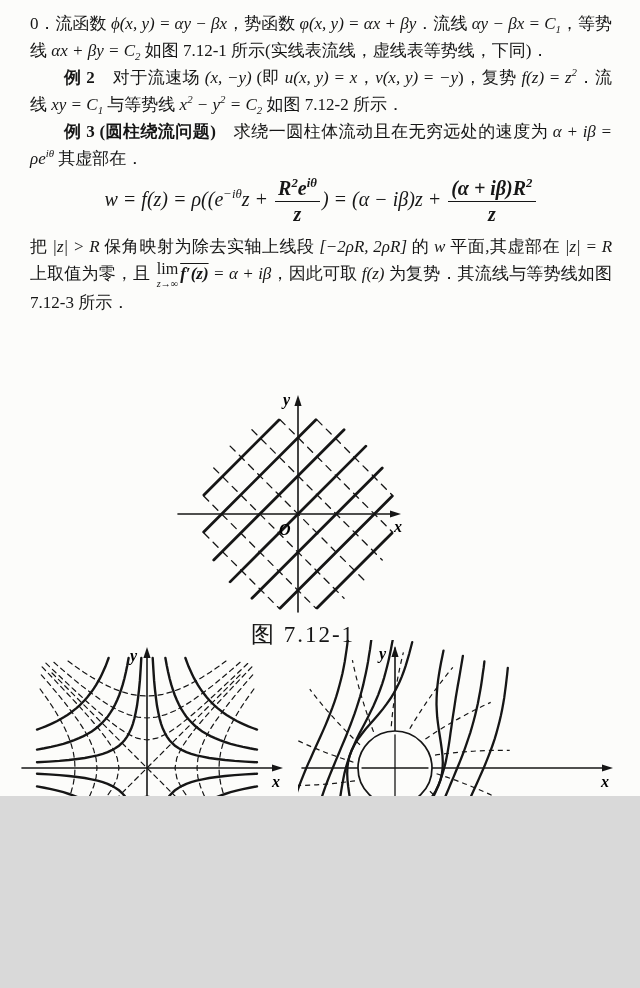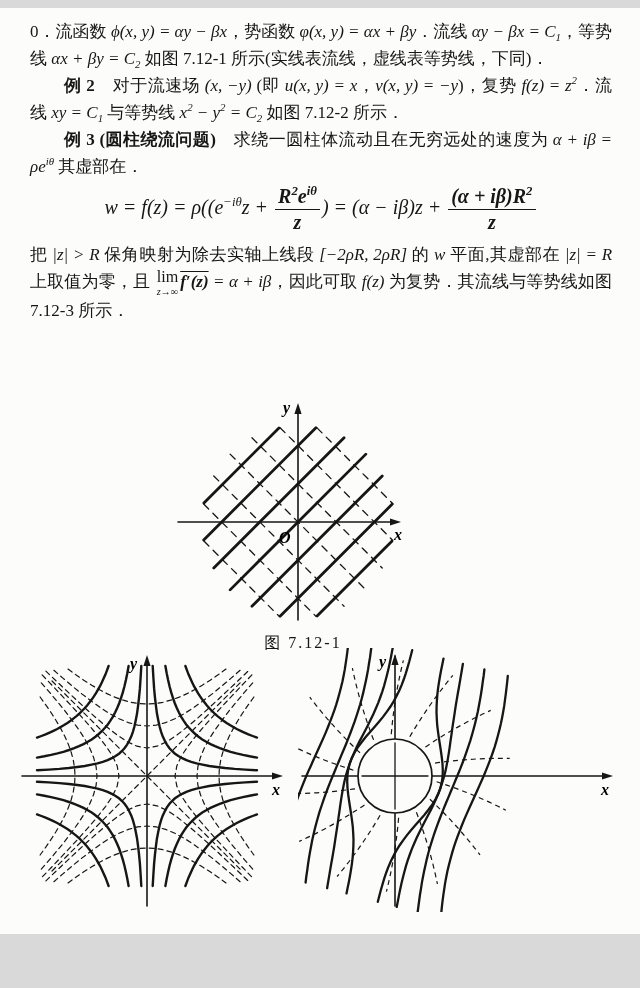--- a/index.html
+++ b/index.html
@@ -1,17 +1,17 @@
 <!DOCTYPE html>
 <html><head>
 <meta charset="utf-8">
 <style>
   html,body{margin:0;padding:0;background:#d9d9d9;}
   .page{
-    position:relative;width:640px;height:926px;margin:8px auto;
+    position:relative;width:640px;height:796px;margin:0 auto;
     background:#fcfcfa;color:#161616;overflow:hidden;
     font-family:"Liberation Serif","DejaVu Serif",serif;
   }
   .text-block{
     position:absolute;left:30px;top:10px;width:582px;
     font-size:17px;line-height:27px;text-align:justify;
   }
   .para{margin:0;}
   .indent{text-indent:2em;}
   .hd{font-weight:bold;}
@@ -24,21 +24,21 @@
   .frac .den{display:block;border-top:1.5px solid #161616;padding:1px 3px 0;}
   .lim{display:inline-block;vertical-align:middle;line-height:1;margin:0 2px;}
   .lim .limtop{display:block;font-size:0.95em;}
   .lim .limbot{display:block;font-size:0.6em;margin-top:1px;font-style:italic;}
   .formula{
     margin:5px 0 7px;text-align:center;font-size:20px;line-height:1.3;
   }
   .figure{position:absolute;}
   .figure svg{display:block;}
   .fig-caption{
-    text-align:center;font-size:16px;letter-spacing:2px;line-height:22px;
+    text-align:center;font-size:23px;letter-spacing:2px;line-height:22px;
     font-family:"Liberation Serif","DejaVu Serif",serif;
   }
   .axis-label{font-family:"Liberation Serif","DejaVu Serif",serif;font-style:italic;font-size:16px;font-weight:bold;}
   .page-number{
     position:absolute;left:44px;top:944px;font-size:15px;font-weight:bold;letter-spacing:3px;
   }
 </style>
 </head>
 <body>
 

